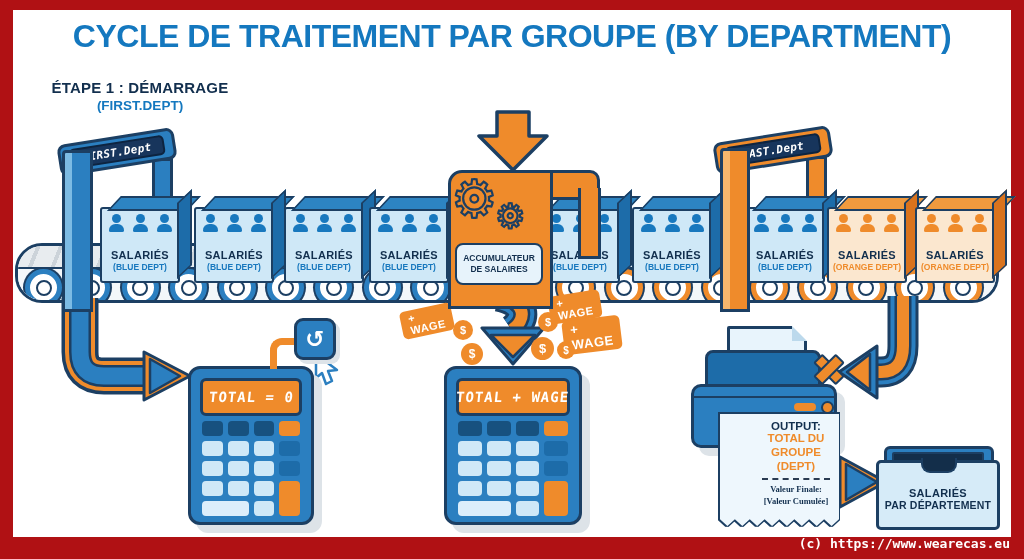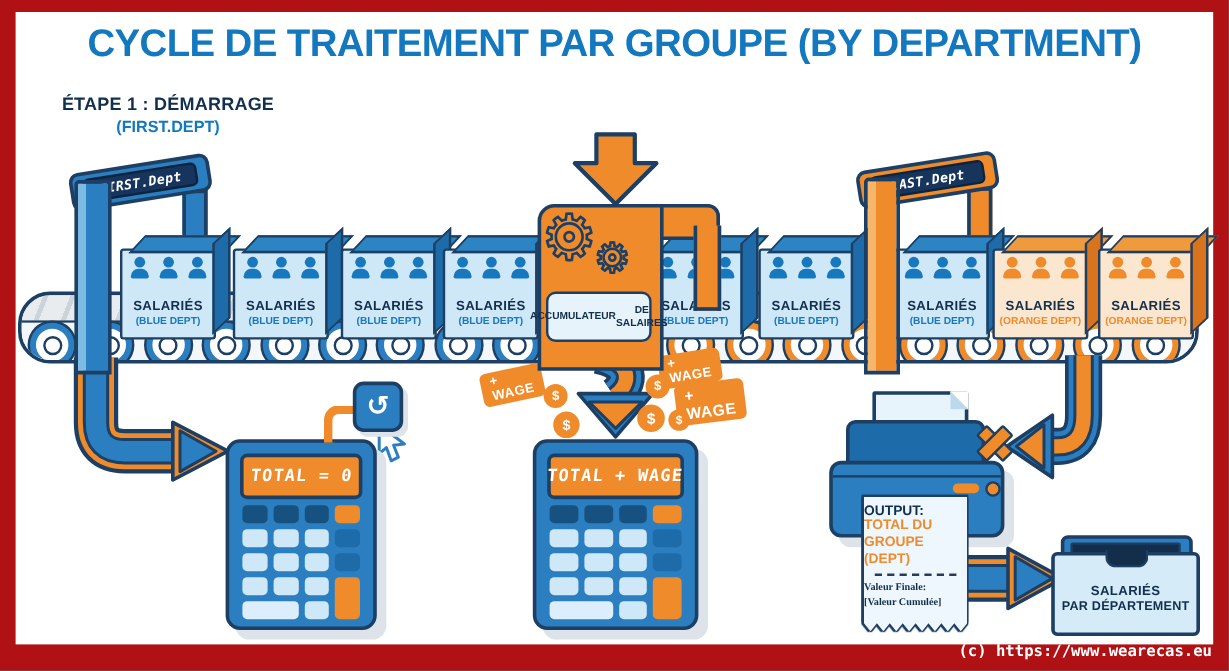--- a/index.html
+++ b/index.html
@@ -59,21 +59,21 @@
   .accum-body{position:absolute;left:448px;top:170px;width:99px;height:133px;background:#ef8b2b;
       border:3px solid #1c3f63;border-radius:14px 3px 0 0;z-index:7;}
   .accum-beam{position:absolute;left:540px;top:170px;width:54px;height:24px;background:#ef8b2b;
       border:3px solid #1c3f63;border-radius:0 10px 3px 0;z-index:6;}
   .accum-post{position:absolute;left:578px;top:188px;width:17px;height:68px;background:#ef8b2b;
       border:3px solid #1c3f63;border-top:none;z-index:6;}
   .gear{position:absolute;color:#ef8b2b;-webkit-text-stroke:2.2px #1c3f63;
       font-family:"DejaVu Sans",sans-serif;line-height:1;}
   .gear1{left:0px;top:0px;font-size:52px;} .gear2{left:44px;top:26px;font-size:34px;}
   .accum-label{position:absolute;left:4px;top:70px;width:84px;height:38px;background:#e7f3fb;
-      border:2.5px solid #1c3f63;border-radius:8px;display:flex;flex-direction:row;align-items:center;
+      border:2.5px solid #1c3f63;border-radius:8px;display:flex;flex-direction:column;align-items:center;
       justify-content:center;font-size:8.5px;font-weight:800;color:#122f4e;line-height:1.3;text-align:center;}
 
   
   svg{position:absolute;overflow:visible;}.z2{z-index:2}.z3{z-index:3}.z4{z-index:4}
 
   
   .wage-layer{position:absolute;left:0;top:0;z-index:5;}
   .wage-tag{position:absolute;background:#ef8b2b;color:#fff;font-weight:800;padding:2px 8px;border-radius:5px;
       letter-spacing:.5px;}
   .dollar{position:absolute;border-radius:50%;background:#ef8b2b;color:#fff;font-weight:800;
@@ -116,23 +116,23 @@
       border:2px solid #1c3f63;border-radius:50%;}
   .xmark{position:absolute;left:810px;top:350px;width:36px;height:36px;z-index:8;}
   .xmark::before,.xmark::after{content:'';position:absolute;left:3px;top:13px;width:28px;height:9px;
       background:#ef8b2b;border:2px solid #1c3f63;border-radius:2px;}
   .xmark::before{transform:rotate(45deg);} .xmark::after{transform:rotate(-45deg);}
 
   
   .rcpt-wrap{position:absolute;left:720px;top:414px;z-index:7;
       filter:drop-shadow(1.5px 0 0 #1c3f63) drop-shadow(-1.5px 0 0 #1c3f63)
              drop-shadow(0 1.5px 0 #1c3f63) drop-shadow(0 -1.5px 0 #1c3f63);}
-  .rcpt{width:86px;height:112px;background:#eef7fd;text-align:left;
+  .rcpt{width:86px;height:112px;background:#eef7fd;text-align:center;
       clip-path:polygon(0 0,100% 0,100% 94%,93.75% 100%,87.5% 94%,81.25% 100%,75% 94%,68.75% 100%,62.5% 94%,
-                 56.25% 100%,50% 94%,43.75% 100%,37.5% 94%,31.25% 100%,25% 94%,18.75% 100%,12.5% 94%,6.25% 100%,0 94%);}
+                 56.25% 100%,50% 94%,43.75% 100%,37.5% 94%,31.25% 100%,25% 94%,18.75% 100%,12.5% 94%,6.25% 100%,0 94%);padding-left:33px;}
   .rcpt-head{padding-top:6px;font-size:11.5px;font-weight:800;color:#122f4e;}
   .rcpt-line{font-size:11.5px;font-weight:800;color:#ef8b2b;line-height:1.2;}
   .rcpt-dash{margin:5px 9px 4px;border-top:2px dashed #2a3b52;}
   .rcpt-small{font-size:8.5px;font-weight:700;color:#122f4e;line-height:1.35;font-family:Liberation Serif, serif;}
 
   
   .tray-back{position:absolute;left:884px;top:446px;width:104px;height:20px;background:#2b7fc0;
       border:3px solid #1c3f63;border-radius:6px 6px 2px 2px;z-index:5;}
   .tray-inner{position:absolute;left:892px;top:452px;width:88px;height:14px;background:#132e4a;
       border:2px solid #1c3f63;border-radius:2px;z-index:5;}

